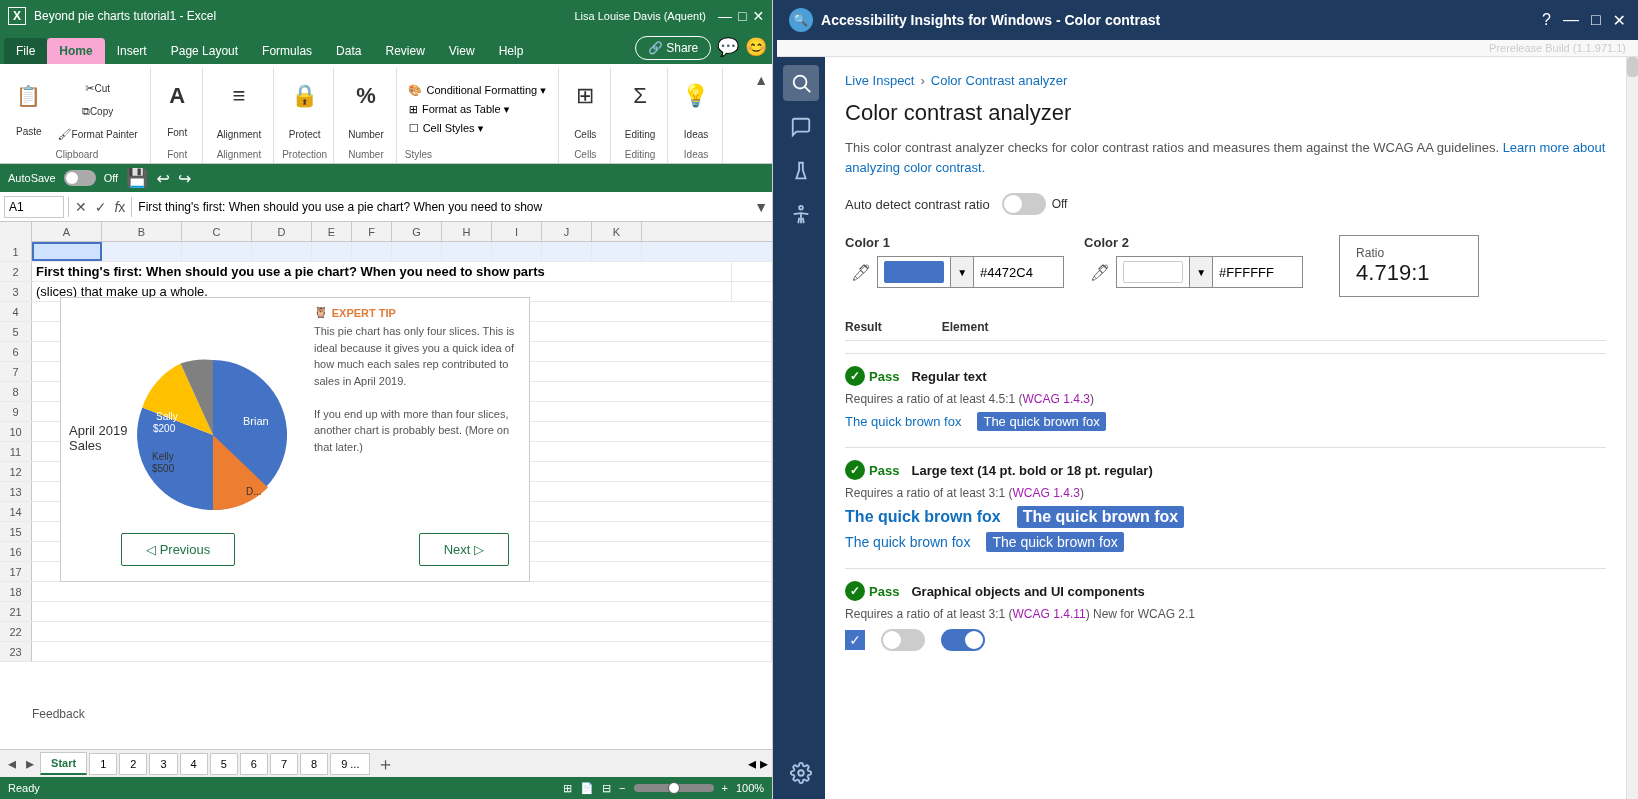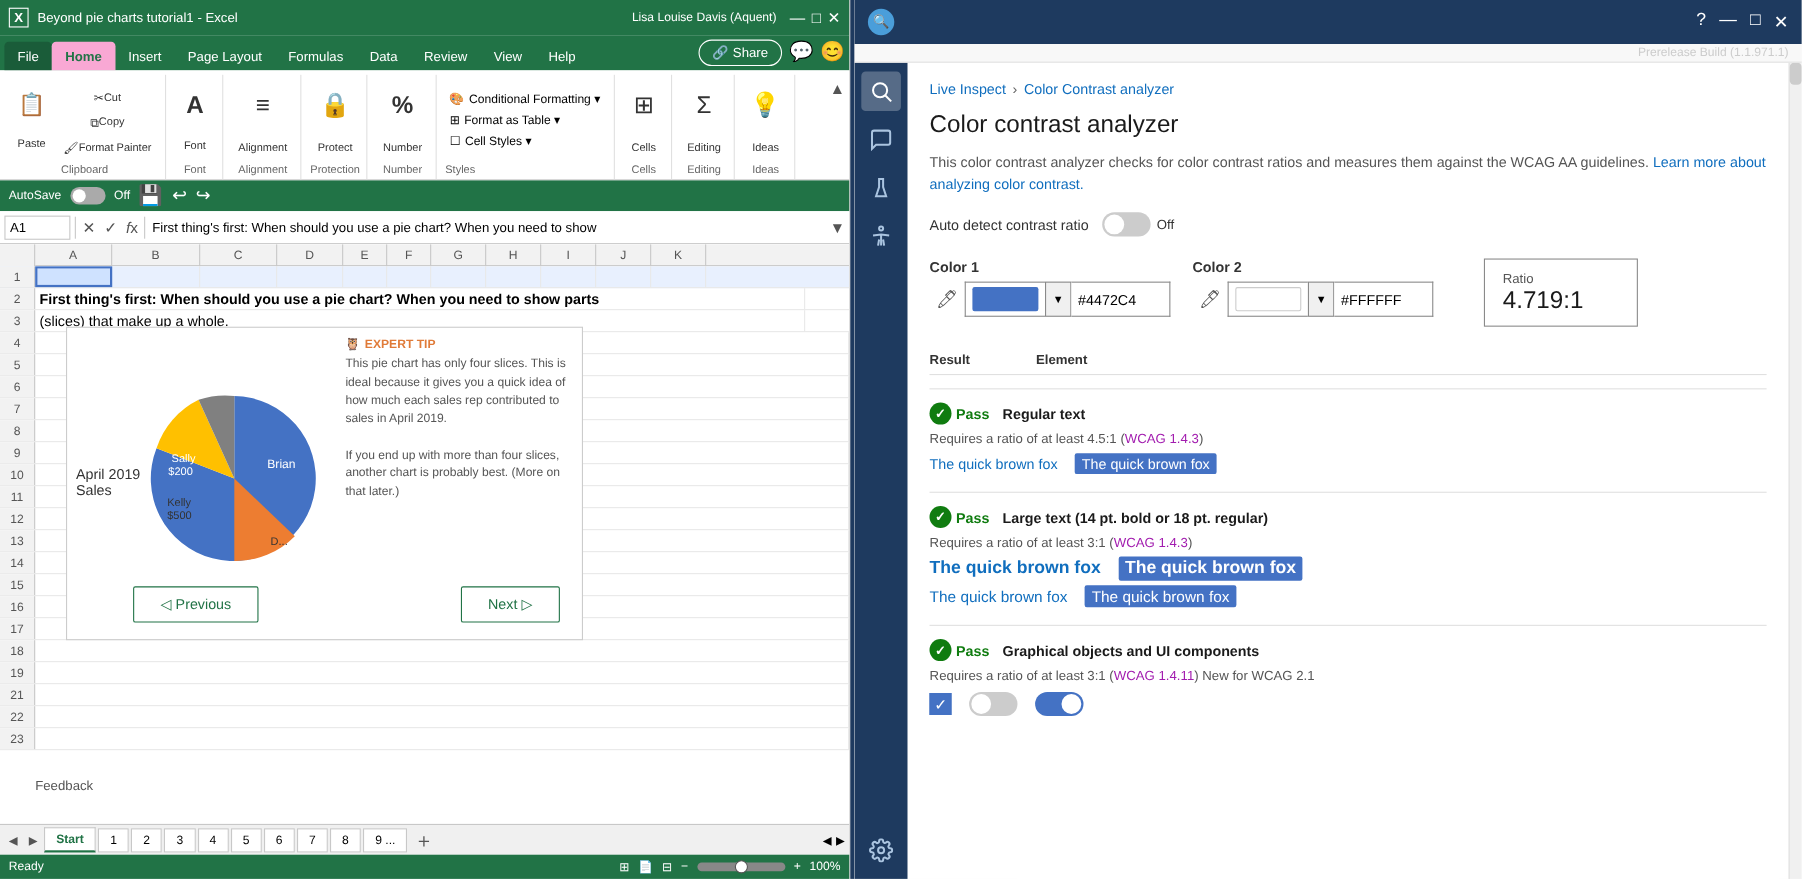--- a/index.html
+++ b/index.html
@@ -771,24 +771,20 @@
       <div class="sheet-row">
           <div class="row-num">16</div>
           <div class="sheet-cell" style="flex:1;"></div>
         </div>
       <div class="sheet-row">
           <div class="row-num">17</div>
           <div class="sheet-cell" style="flex:1;"></div>
         </div>
       <div class="sheet-row">
           <div class="row-num">18</div>
-          <div class="sheet-cell" style="flex:1;"></div>
-        </div>
-      <div class="sheet-row">
-          <div class="row-num">19</div>
           <div class="sheet-cell" style="flex:1;"></div>
         </div>
       <div class="sheet-row">
           <div class="row-num">21</div>
           <div class="sheet-cell" style="flex:1;"></div>
         </div>
       <div class="sheet-row">
           <div class="row-num">22</div>
           <div class="sheet-cell" style="flex:1;"></div>
         </div>
@@ -884,20 +880,21 @@
   </div>
 </div>
 
 <div class="splitter"></div>
 
 <div id="ai-panel">
 
   <div class="ai-titlebar">
     <div class="ai-titlebar-left">
       <div class="ai-logo">🔍</div>
+      <span class="ai-titlebar-title">Accessibility Insights for Windows - Color contrast</span>
     </div>
     <div class="ai-titlebar-controls">
       <span>?</span>
       <span>—</span>
       <span>□</span>
       <span>✕</span>
     </div>
   </div>
 
   <div class="prerelease-label">Prerelease Build (1.1.971.1)</div>
@@ -954,21 +951,21 @@
       <div class="auto-detect-row">
         <span>Auto detect contrast ratio</span>
         <div class="toggle-switch">
           <div class="toggle-track">
             <div class="toggle-knob"></div>
           </div>
           <span class="toggle-off-label">Off</span>
         </div>
       </div>
 
-      <div style="display:flex;align-items:flex-end;gap:30px;margin-bottom:16px;">
+      <div style="display:flex;align-items:flex-end;gap:20px;margin-bottom:16px;">
         <div class="colors-row">
 
           <div class="color-section">
             <span class="color-label">Color 1</span>
             <div style="display:flex;align-items:center;">
               <button class="eyedropper-btn">🖊</button>
               <div class="color-picker-box">
                 <div class="color-swatch color-swatch-1"></div>
               </div>
               <button class="color-dropdown-btn">▼</button>

